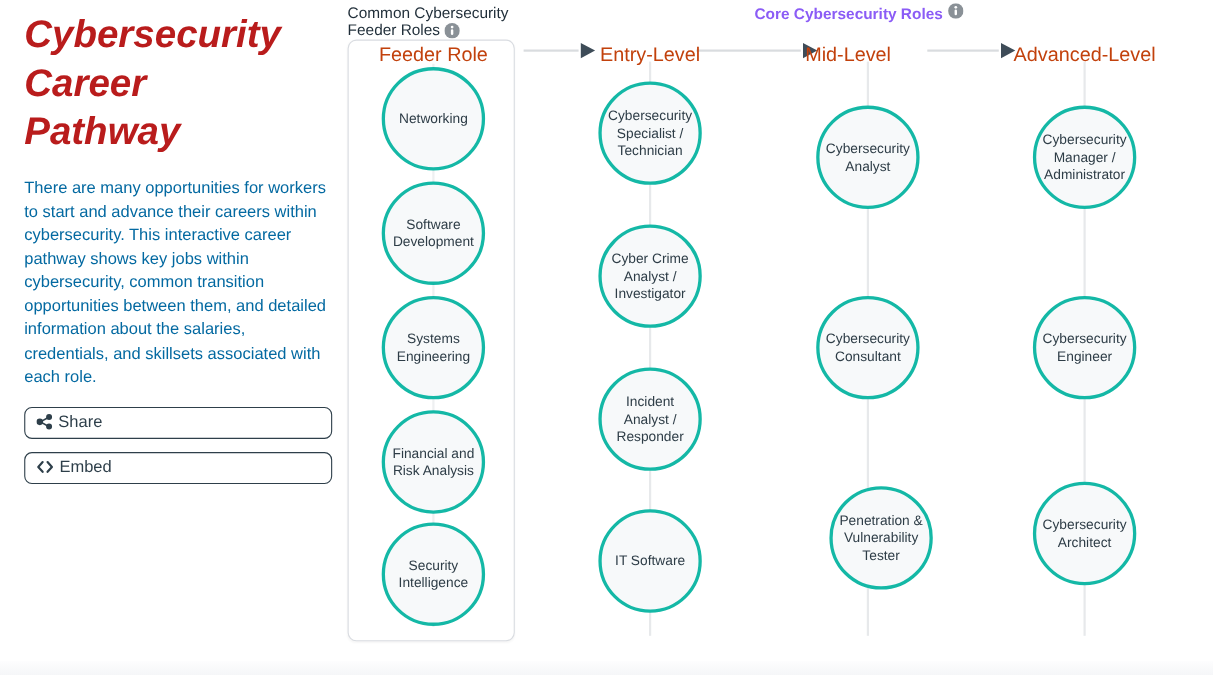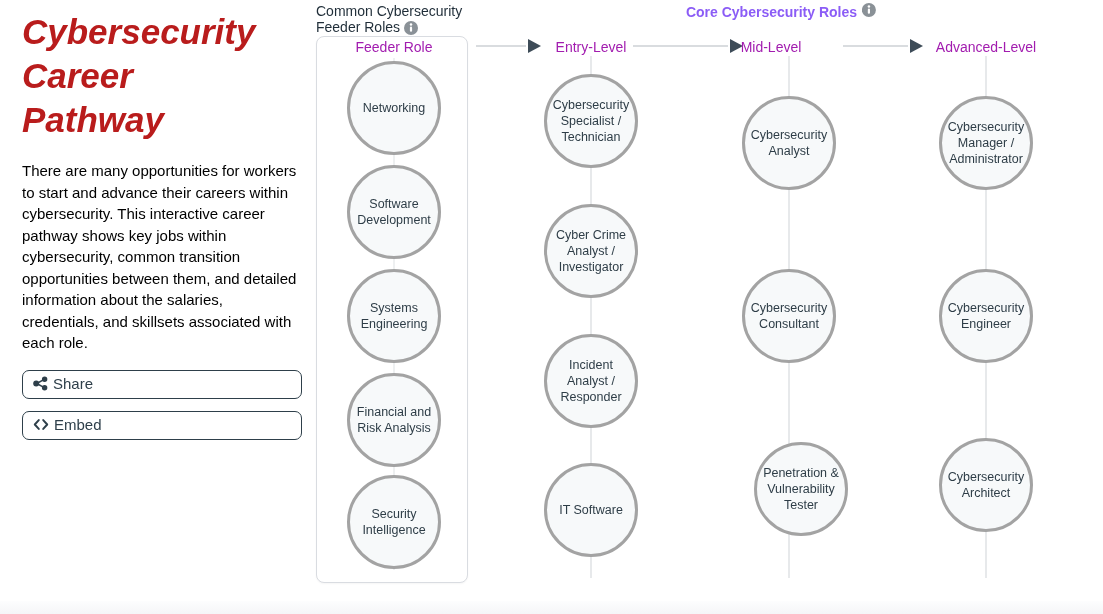--- a/index.html
+++ b/index.html
@@ -14,21 +14,21 @@
   .stage { position: absolute; inset: 0; }
 
   
   .intro { position: absolute; left: 22px; top: 10px; width: 280px; }
   .intro h1 {
     font-size: 35px; line-height: 44px; font-weight: bold;
     color: #b91c1c; letter-spacing: 0px; width: 250px; font-style: italic;
   }
   .intro p {
     margin-top: 18px; font-size: 15px; line-height: 21.5px;
-    color: #000000; width: 276px;
+    color: #0369a1; width: 276px;
   }
   .btn-row { margin-top: 16px; display: flex; gap: 12px; flex-direction: column; }
   .btn {
     display: inline-flex; align-items: center; gap: 5px;
     border: 1.5px solid #2e3f4a; border-radius: 7px;
     background: #ffffff; color: #2e3f4a;
     font-family: "Liberation Sans", sans-serif;
     font-size: 15px; padding: 4px 13px 5px 10px; height: 29px;
     cursor: pointer;
   }
@@ -47,36 +47,36 @@
   .info-icon { display: inline-block; vertical-align: -3px; margin-left: 4px; }
 
   
   .feeder-box {
     position: absolute; left: 316px; top: 36px; width: 152px; height: 547px;
     border: 1px solid #d9dce1; border-radius: 8px; background: #ffffff;
     box-shadow: 0 1px 2px rgba(0,0,0,0.04);
   }
   .col-label {
     position: absolute; top: 39px; transform: translateX(-50%);
-    font-size: 14px; color: #a21caf; white-space: nowrap; z-index: 3;
+    font-size: 18px; color: #c2410c; white-space: nowrap; z-index: 3;
   }
 
   
   .vline { position: absolute; width: 2px; z-index: 1; }
   .hline { position: absolute; top: 45px; height: 2px; background: #d9dcdf; z-index: 1; }
   .arrow-head {
     position: absolute; top: 39px; width: 0; height: 0; z-index: 1;
     border-top: 7px solid transparent; border-bottom: 7px solid transparent;
     border-left: 13px solid #3e4c58;
   }
 
   
   .role-circle {
     position: absolute; width: 94px; height: 94px; border-radius: 50%;
-    border: 3px solid #a3a3a3; background: #f7f9fa;
+    border: 3px solid #14b8a6; background: #f7f9fa;
     display: flex; align-items: center; justify-content: center; text-align: center;
     font-size: 12.5px; line-height: 1.28; color: #2e3d47;
     padding: 4px; z-index: 2; cursor: pointer;
   }
 
   .footer-band {
     position: absolute; left: 0; right: 0; bottom: 0; height: 13px;
     background: linear-gradient(#fdfdfe, #f5f6f8);
   }
 </style>

